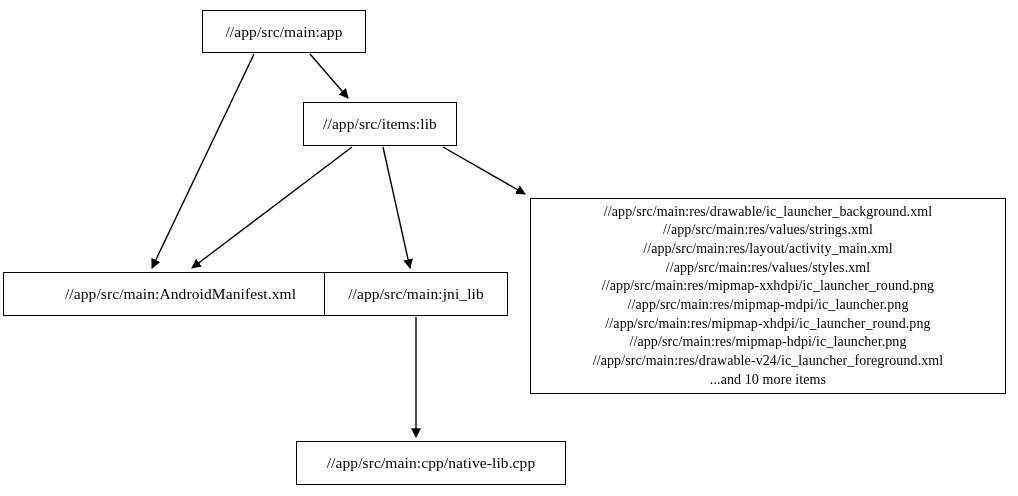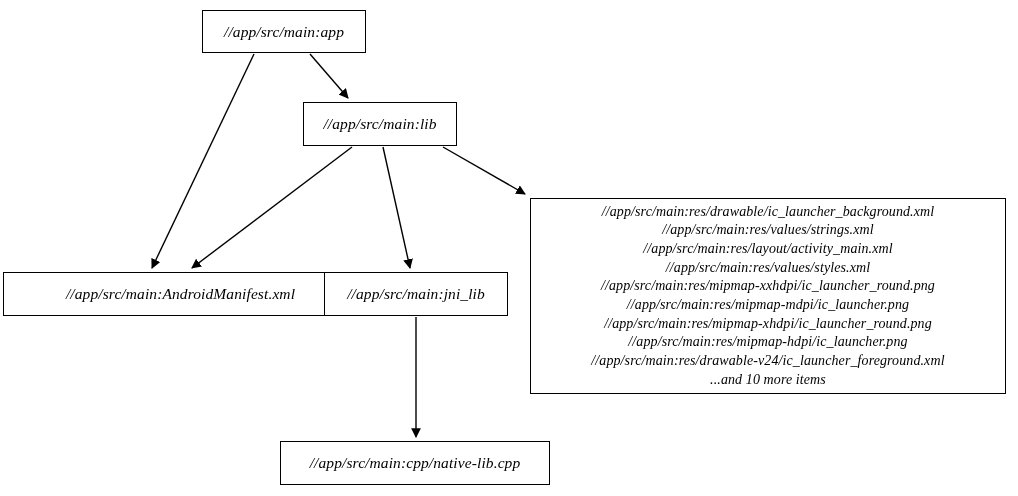--- a/index.html
+++ b/index.html
@@ -8,21 +8,20 @@
     padding: 0;
     background: #ffffff;
   }
   #canvas {
     position: relative;
     width: 1018px;
     height: 496px;
     background: #ffffff;
     overflow: hidden;
     font-family: "Liberation Serif", "DejaVu Serif", serif;
-    font-style: italic;
   }
   #edge-layer {
     position: absolute;
     left: 0;
     top: 0;
     width: 1018px;
     height: 496px;
     pointer-events: none;
   }
   .node {
@@ -69,21 +68,21 @@
         <line x1="443" y1="147" x2="525" y2="194" stroke="#000000" stroke-width="1.4" marker-end="url(#arrowhead)"></line>
         <line x1="416" y1="317" x2="416" y2="437" stroke="#000000" stroke-width="1.4" marker-end="url(#arrowhead)"></line>
       </g>
   </svg>
 
   <div class="node" style="left: 202px; top: 10px; width: 164px; height: 43px;">
     <span class="node-label">//app/src/main:app</span>
   </div>
 
   <div class="node" style="left: 303px; top: 102px; width: 154px; height: 44px;">
-    <span class="node-label">//app/src/main:lib</span>
+    <span class="node-label">//app/src/items:lib</span>
   </div>
 
   <div class="node" style="left: 3px; top: 272px; width: 355px; height: 44px;">
     <span class="node-label">//app/src/main:AndroidManifest.xml</span>
   </div>
 
   <div class="node" style="left: 324px; top: 272px; width: 184px; height: 44px;">
     <span class="node-label">//app/src/main:jni_lib</span>
   </div>
 
@@ -93,17 +92,17 @@
 //app/src/main:res/layout/activity_main.xml
 //app/src/main:res/values/styles.xml
 //app/src/main:res/mipmap-xxhdpi/ic_launcher_round.png
 //app/src/main:res/mipmap-mdpi/ic_launcher.png
 //app/src/main:res/mipmap-xhdpi/ic_launcher_round.png
 //app/src/main:res/mipmap-hdpi/ic_launcher.png
 //app/src/main:res/drawable-v24/ic_launcher_foreground.xml
 ...and 10 more items</span>
   </div>
 
-  <div class="node" style="left: 280px; top: 441px; width: 270px; height: 44px;">
+  <div class="node" style="left: 296px; top: 441px; width: 270px; height: 44px;">
     <span class="node-label">//app/src/main:cpp/native-lib.cpp</span>
   </div>
 
 </div>
 
 </body></html>

